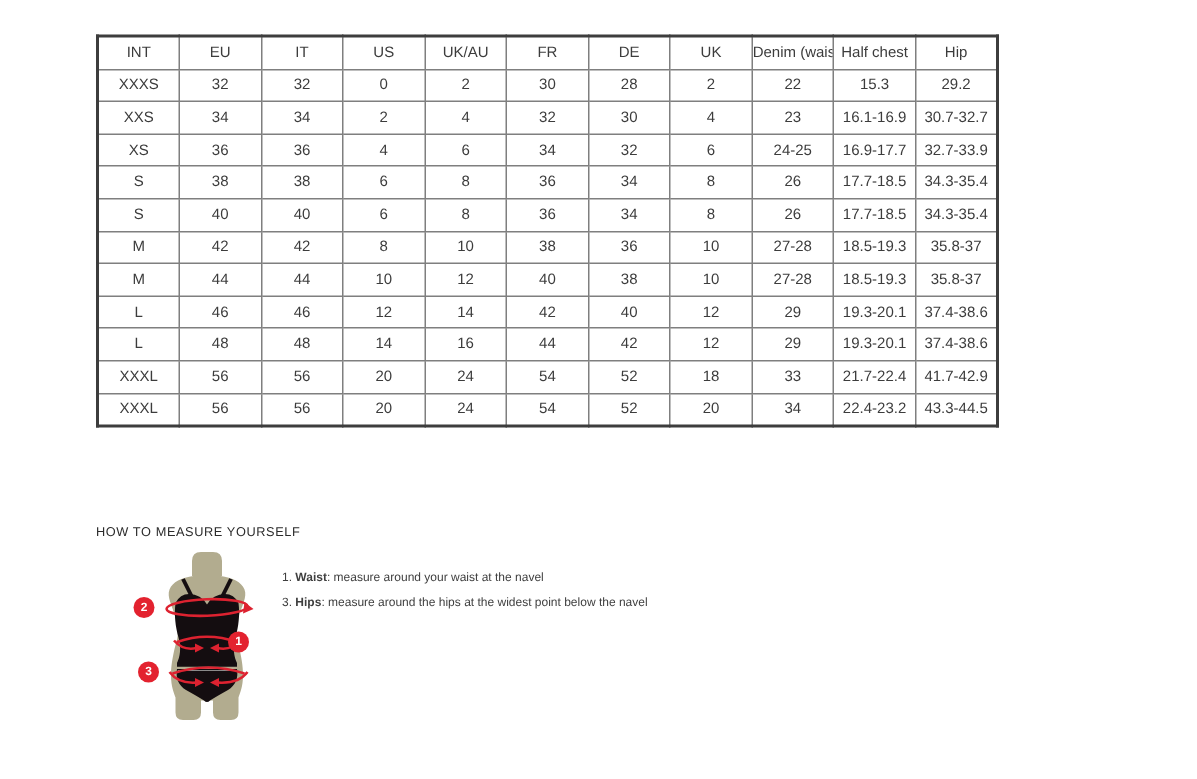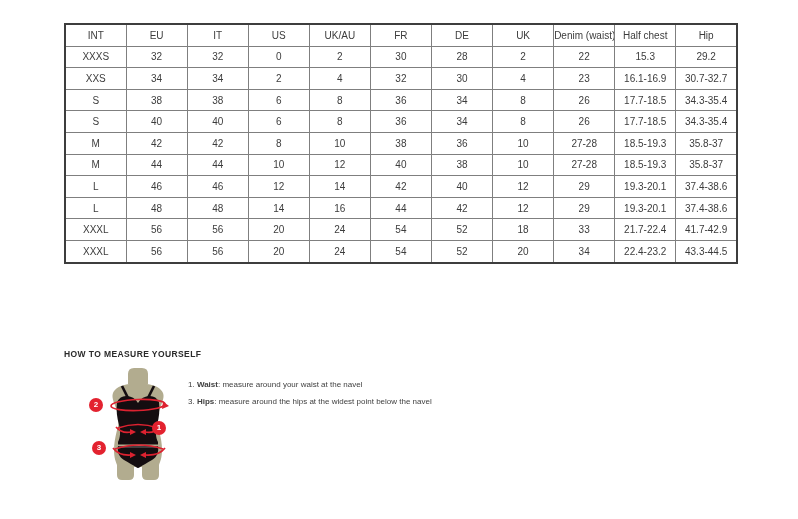--- a/index.html
+++ b/index.html
@@ -4,36 +4,36 @@
 <style>
   html,body{margin:0;padding:0;background:#ffffff;}
   body{
     width:798px;height:519px;position:relative;overflow:hidden;
     font-family:"Liberation Sans","DejaVu Sans",sans-serif;
     -webkit-font-smoothing:antialiased;
   }
 
   
   .size-table{
-    position:absolute;left:64px;top:23px;width:674px;
+    position:absolute;left:64px;top:23px;width:602px;
     border-collapse:collapse;table-layout:fixed;
     border:2px solid #3d3d3d;
     font-size:10px;color:#3c3c3c;
   }
   .size-table th,.size-table td{
     border:1px solid #7f7f7f;
     height:20.6px;padding:0;
     text-align:center;vertical-align:middle;
     font-weight:normal;white-space:nowrap;overflow:hidden;
   }
 
   
   .measure-title{
     position:absolute;left:64px;top:349px;
-    font-size:8.5px;font-weight:bold;letter-spacing:.4px;color:#2b2b2b;
+    font-size:8.5px;font-weight:normal;letter-spacing:.4px;color:#2b2b2b;
   }
   .measure-steps{
     position:absolute;left:176px;top:368px;margin:12px;padding:0;
     list-style:none;font-size:8px;color:#3f3f3f;
   }
   .measure-steps li{margin:0 0 7.5px 0;line-height:9px;}
   .step-term{font-weight:bold;}
 
   
   .figure-wrap{
@@ -87,20 +87,33 @@
         <td>34</td>
         <td>34</td>
         <td>2</td>
         <td>4</td>
         <td>32</td>
         <td>30</td>
         <td>4</td>
         <td>23</td>
         <td>16.1-16.9</td>
         <td>30.7-32.7</td>
+      </tr>
+      <tr>
+        <td>XS</td>
+        <td>36</td>
+        <td>36</td>
+        <td>4</td>
+        <td>6</td>
+        <td>34</td>
+        <td>32</td>
+        <td>6</td>
+        <td>24-25</td>
+        <td>16.9-17.7</td>
+        <td>32.7-33.9</td>
       </tr>
       <tr>
         <td>S</td>
         <td>38</td>
         <td>38</td>
         <td>6</td>
         <td>8</td>
         <td>36</td>
         <td>34</td>
         <td>8</td>

